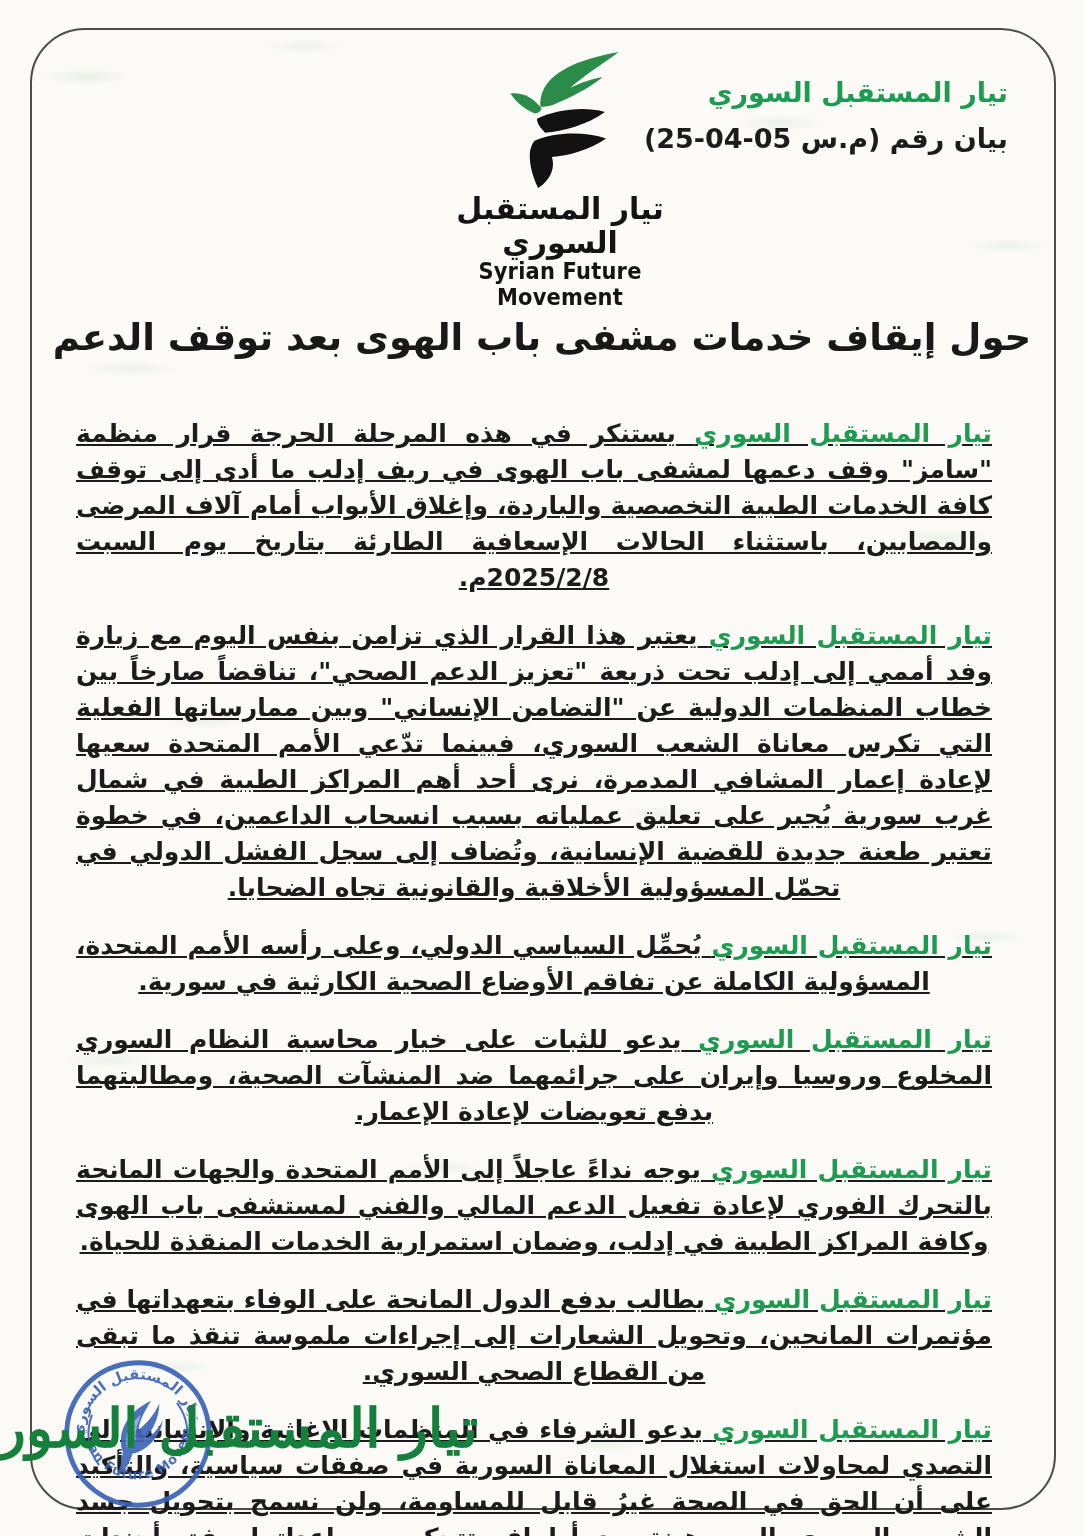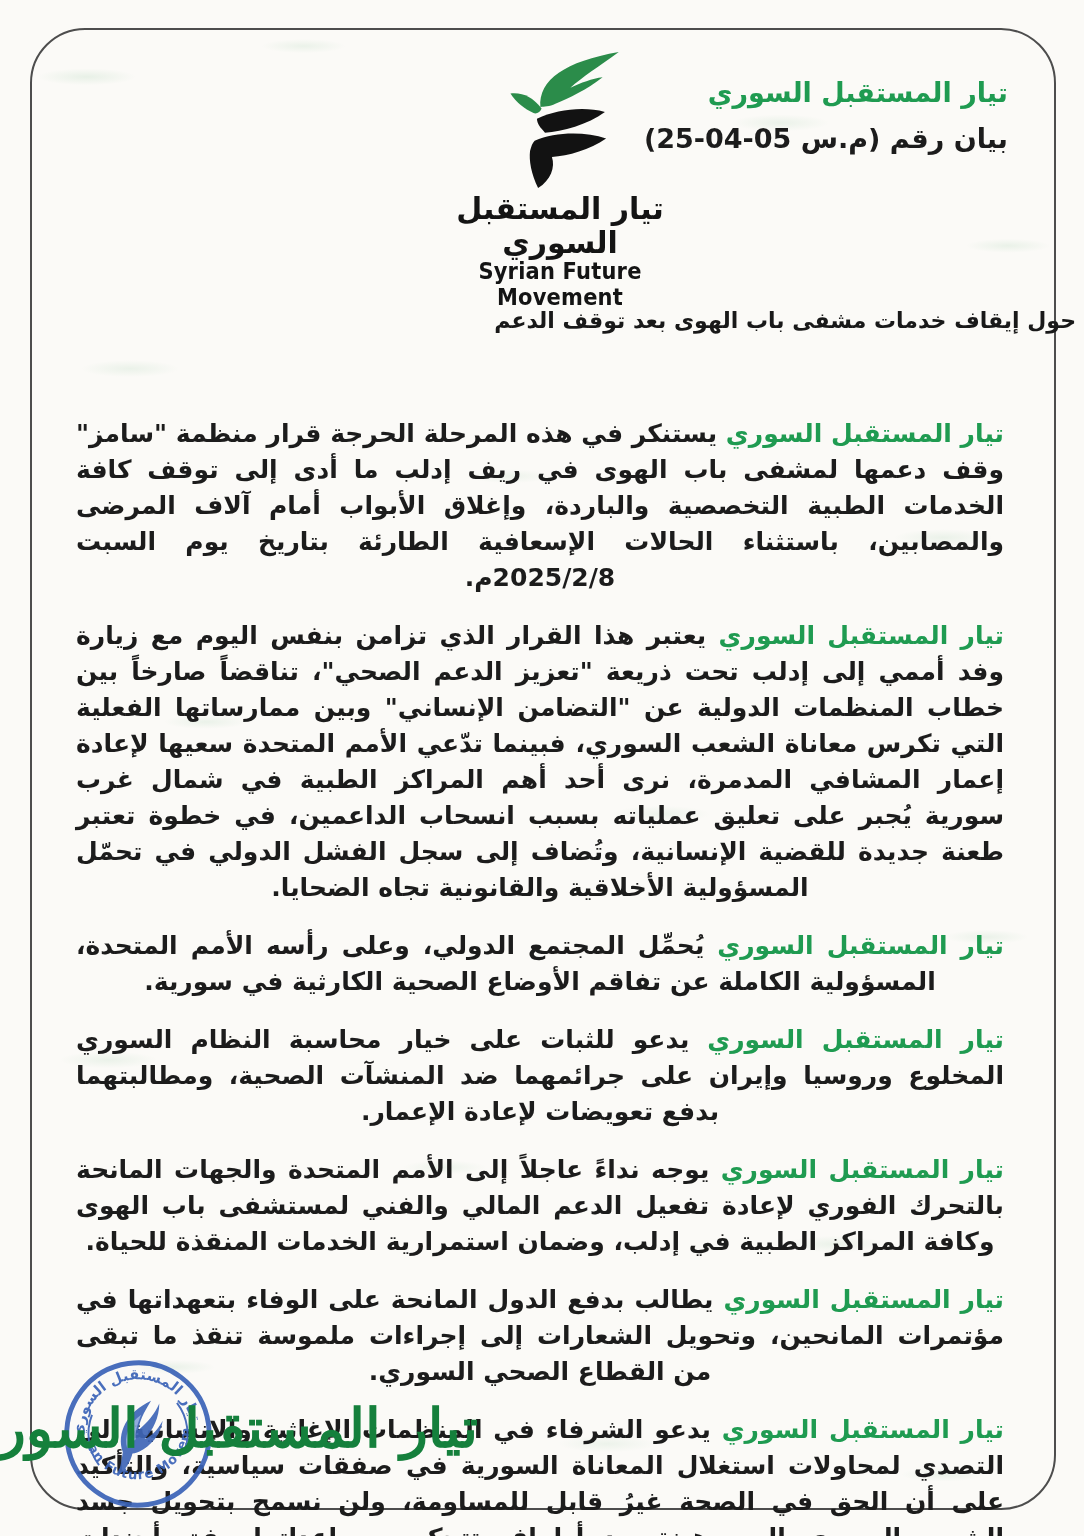--- a/index.html
+++ b/index.html
@@ -50,32 +50,32 @@
   .logo .name-ar{
     direction:rtl;font-size:30px;font-weight:bold;color:#141414;line-height:34px;margin-top:4px;
   }
   .logo .name-en{
     font-size:21px;font-weight:bold;color:#141414;letter-spacing:.2px;line-height:24px;
     transform:scaleY(1.08);
   }
   
   .title{
     position:absolute;top:300px;left:0;right:0;
-    direction:rtl;text-align:right;
-    font-size:22px;font-weight:bold;color:#191919;margin:8px;
+    direction:rtl;text-align:center;
+    font-size:37px;font-weight:bold;color:#191919;margin:16px;
   }
   
   .body{
     position:absolute;top:416px;left:76px;right:76px;
     direction:rtl;color:#1c1c1c;
     font-size:25px;font-weight:bold;line-height:36px;
   }
   .para{
-    margin:0 4px 22px 0;
-    text-align:justify;text-align-last:center;
+    margin:0 16px 22px 0;
+    text-align:justify;text-align-last:center;text-decoration:underline;
   }
   .para .lead{color:#1f9b51;}
   
   .stamp{
     position:absolute;left:60px;top:1356px;width:156px;height:156px;
     transform:rotate(-8deg);opacity:.92;
   }
   .calligraphy{
     position:absolute;left:205px;top:1390px;width:260px;
     direction:rtl;text-align:right;
@@ -107,21 +107,21 @@
     </svg>
     <div class="name-ar">تيار المستقبل السوري</div>
     <div class="name-en">Syrian Future Movement</div>
   </div>
 
   <h1 class="title">حول إيقاف خدمات مشفى باب الهوى بعد توقف الدعم</h1>
 
   <div class="body">
     <p class="para"><span class="lead">تيار المستقبل السوري</span> <span>يستنكر في هذه المرحلة الحرجة قرار منظمة "سامز" وقف دعمها لمشفى باب الهوى في ريف إدلب ما أدى إلى توقف كافة الخدمات الطبية التخصصية والباردة، وإغلاق الأبواب أمام آلاف المرضى والمصابين، باستثناء الحالات الإسعافية الطارئة بتاريخ يوم السبت 2025/2/8م.</span></p>
     <p class="para"><span class="lead">تيار المستقبل السوري</span> <span>يعتبر هذا القرار الذي تزامن بنفس اليوم مع زيارة وفد أممي إلى إدلب تحت ذريعة "تعزيز الدعم الصحي"، تناقضاً صارخاً بين خطاب المنظمات الدولية عن "التضامن الإنساني" وبين ممارساتها الفعلية التي تكرس معاناة الشعب السوري، فبينما تدّعي الأمم المتحدة سعيها لإعادة إعمار المشافي المدمرة، نرى أحد أهم المراكز الطبية في شمال غرب سورية يُجبر على تعليق عملياته بسبب انسحاب الداعمين، في خطوة تعتبر طعنة جديدة للقضية الإنسانية، وتُضاف إلى سجل الفشل الدولي في تحمّل المسؤولية الأخلاقية والقانونية تجاه الضحايا.</span></p>
-    <p class="para"><span class="lead">تيار المستقبل السوري</span> <span>يُحمِّل المجتمع الدولي، وعلى رأسه الأمم المتحدة، المسؤولية الكاملة عن تفاقم الأوضاع الصحية الكارثية في سورية.</span></p>
+    <p class="para"><span class="lead">تيار المستقبل السوري</span> <span>يُحمِّل السياسي الدولي، وعلى رأسه الأمم المتحدة، المسؤولية الكاملة عن تفاقم الأوضاع الصحية الكارثية في سورية.</span></p>
     <p class="para"><span class="lead">تيار المستقبل السوري</span> <span>يدعو للثبات على خيار محاسبة النظام السوري المخلوع وروسيا وإيران على جرائمهما ضد المنشآت الصحية، ومطالبتهما بدفع تعويضات لإعادة الإعمار.</span></p>
     <p class="para"><span class="lead">تيار المستقبل السوري</span> <span>يوجه نداءً عاجلاً إلى الأمم المتحدة والجهات المانحة بالتحرك الفوري لإعادة تفعيل الدعم المالي والفني لمستشفى باب الهوى وكافة المراكز الطبية في إدلب، وضمان استمرارية الخدمات المنقذة للحياة.</span></p>
     <p class="para"><span class="lead">تيار المستقبل السوري</span> <span>يطالب بدفع الدول المانحة على الوفاء بتعهداتها في مؤتمرات المانحين، وتحويل الشعارات إلى إجراءات ملموسة تنقذ ما تبقى من القطاع الصحي السوري.</span></p>
     <p class="para"><span class="lead">تيار المستقبل السوري</span> <span>يدعو الشرفاء في المنظمات الإغاثية والإنسانية إلى التصدي لمحاولات استغلال المعاناة السورية في صفقات سياسية، والتأكيد على أن الحق في الصحة غيرُ قابل للمساومة، ولن نسمح بتحويل جسد الشعب السوري إلى رهينة بيد أطراف تتحكم بمساعداتها وفق أجندات مشبوهة.</span></p>
 
   </div>
 
   <div class="stamp">
     <svg width="156" height="156" viewBox="0 0 160 160" aria-hidden="true">
       <defs>

